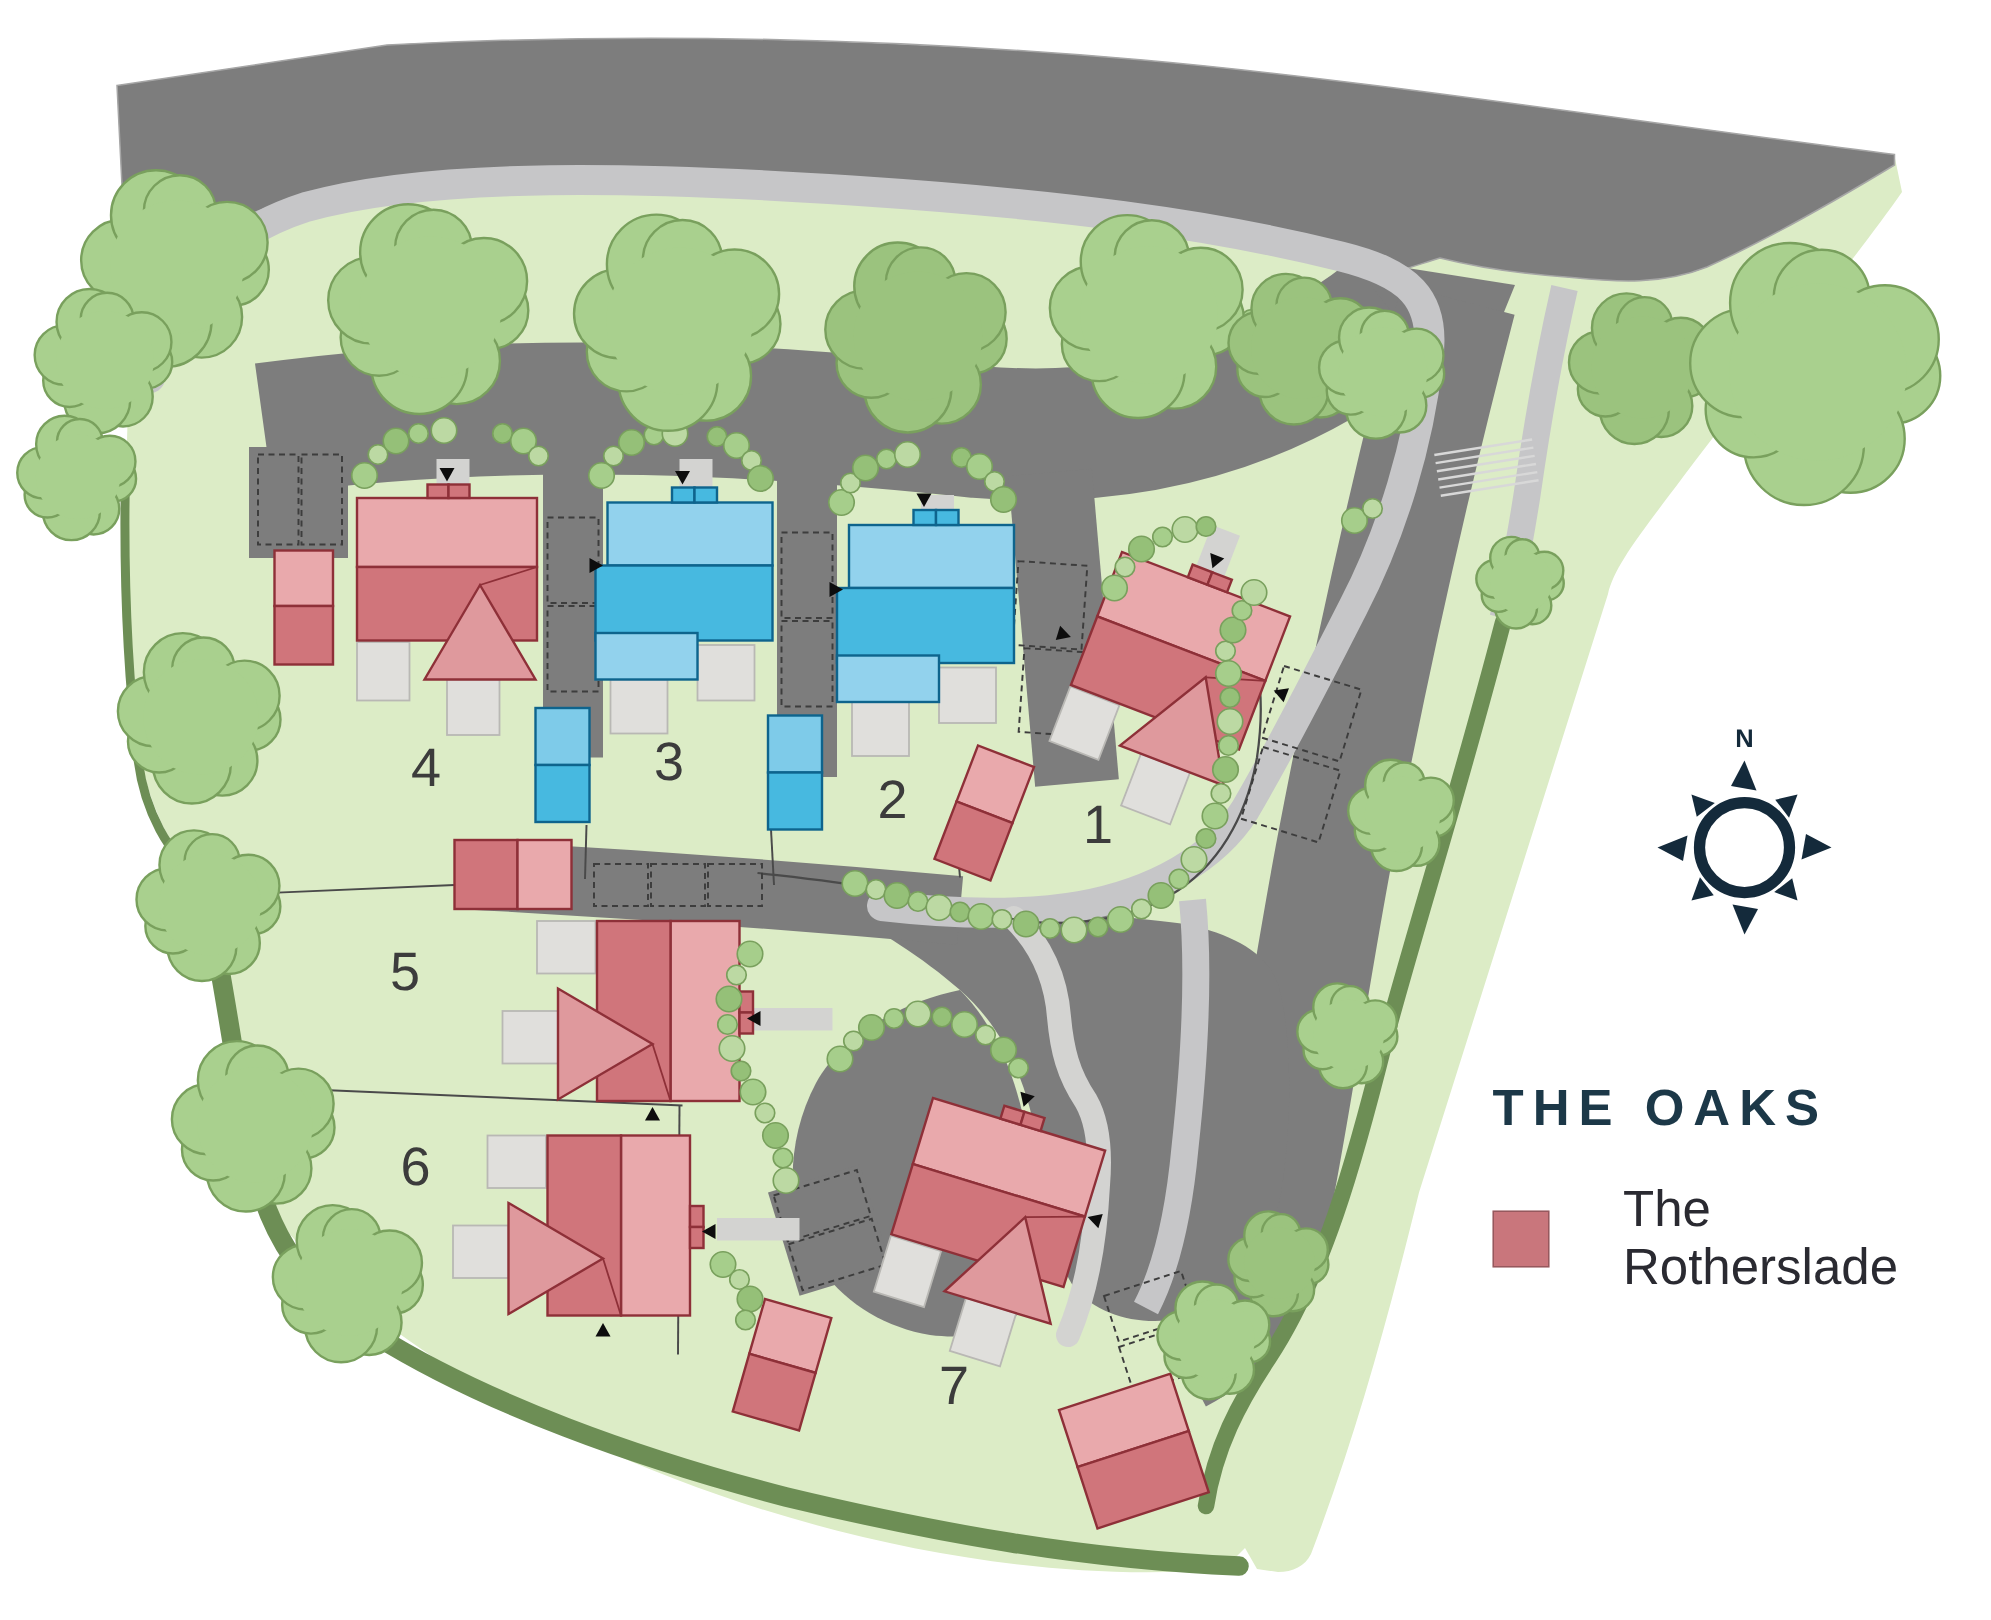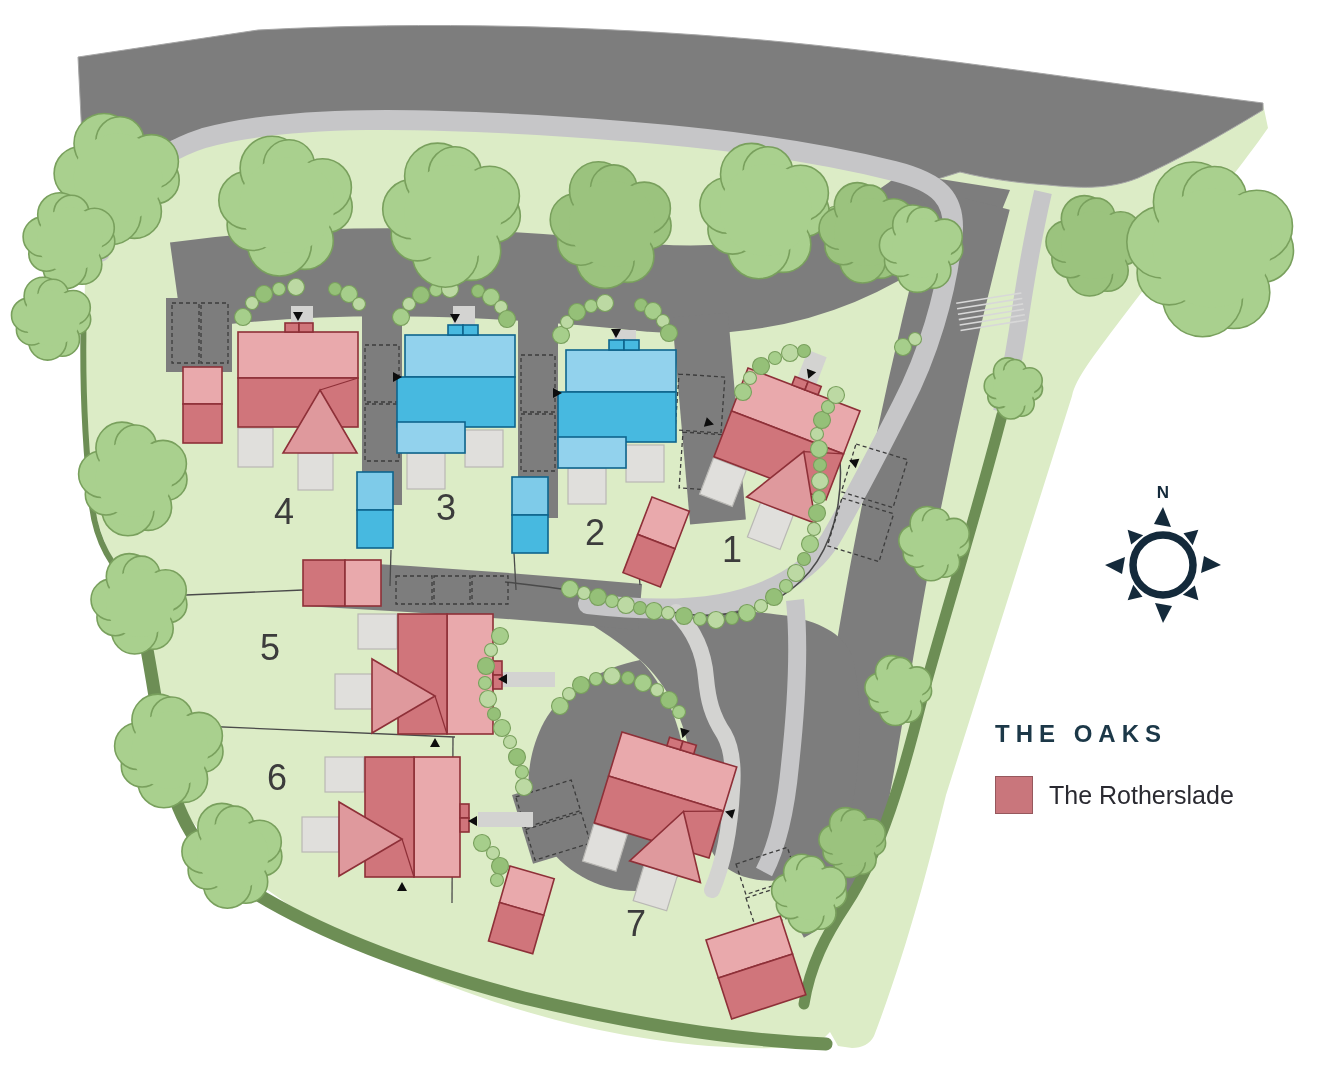--- a/index.html
+++ b/index.html
@@ -1,24 +1,24 @@
 <!DOCTYPE html>
 <html><head>
 <meta charset="utf-8">
 <style>
   html,body{margin:0;padding:0;background:#fff;}
   .stage{position:relative;width:1327px;height:1080px;background:#ffffff;overflow:hidden;
          font-family:"Liberation Sans",sans-serif;}
   svg{position:absolute;left:0;top:0;}
   .plot-num{font-family:"Liberation Sans",sans-serif;font-size:36px;fill:#3c3c3c;}
   .legend{position:absolute;left:995px;top:720px;width:330px;}
-  .legend-title{font-weight:700;font-size:24px;letter-spacing:6px;color:#1c3848;margin-bottom:28px;}
+  .legend-title{font-weight:700;font-size:34px;letter-spacing:6px;color:#1c3848;margin-bottom:28px;}
   .legend-row{display:flex;align-items:center;margin-bottom:19px;}
   .swatch{width:38px;height:38px;flex:0 0 38px;border:1px solid rgba(0,0,0,.25);box-sizing:border-box;}
-  .legend-label{margin-left:16px;font-size:25px;color:#2a2a31;}
+  .legend-label{margin-left:49px;font-size:34px;color:#2a2a31;}
   .compass-n{font-family:"Liberation Sans",sans-serif;font-weight:700;font-size:17px;fill:#142a3b;}
 </style>
 </head>
 <body>
 
 <div class="stage">
 
   <svg width="1327" height="1080" viewBox="0 0 1327 1080">
 
     <path id="site" d="M86,256 C96,198 122,158 162,136 C196,117 240,110 296,108 C480,100 700,122 948,170

